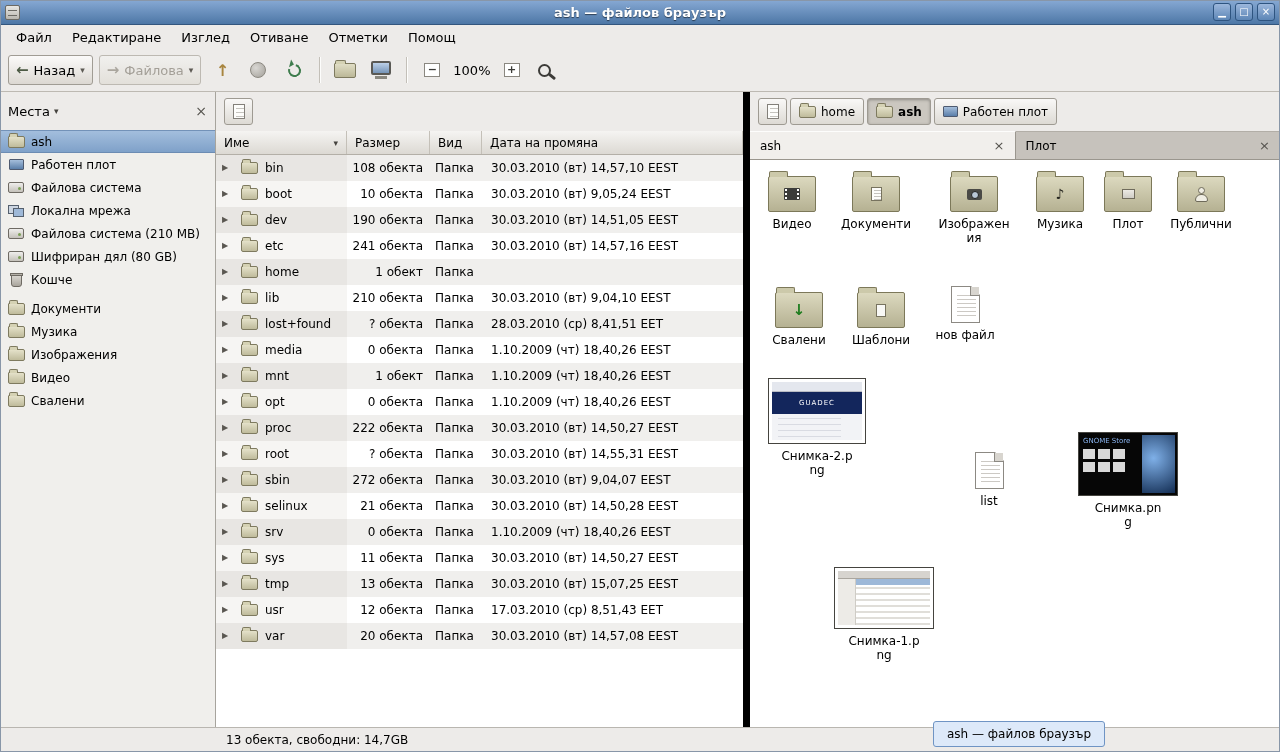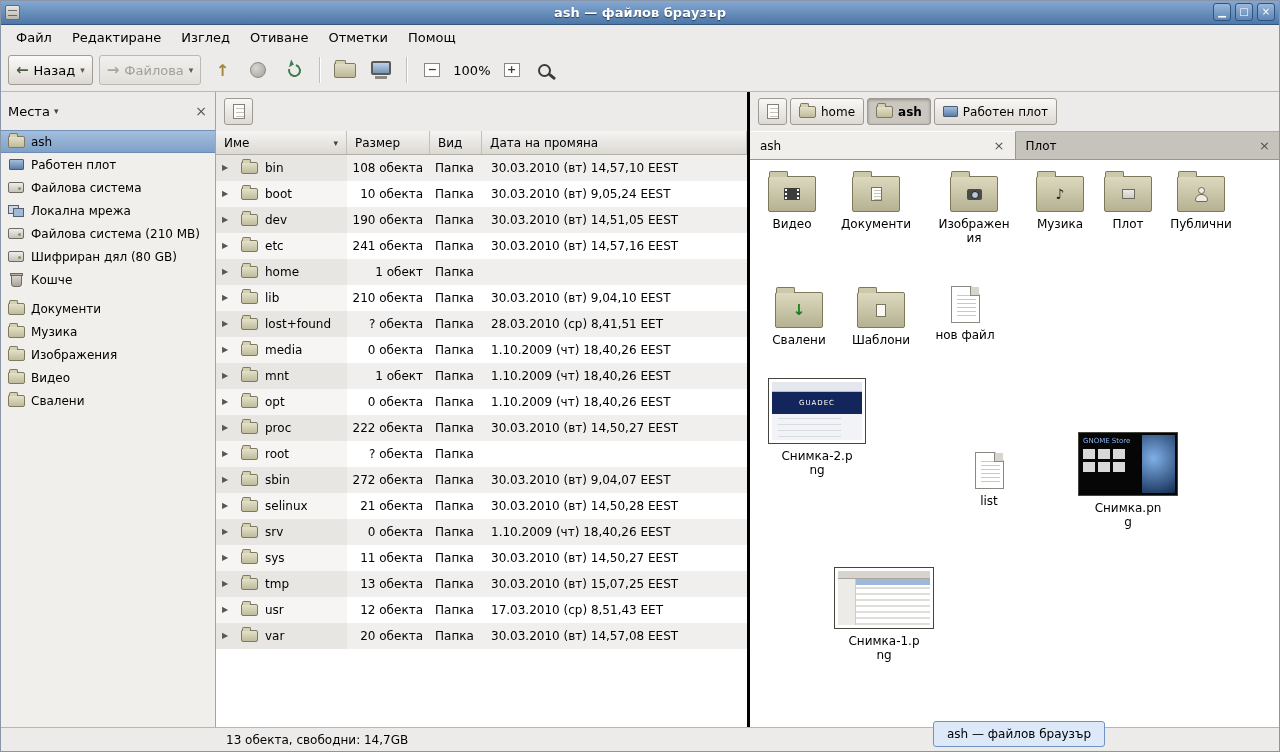--- a/index.html
+++ b/index.html
@@ -93,21 +93,21 @@
                        border:1px solid #55606e; background:#9fb9d8; }
   .ic-trash { width:11px; height:12px; background:linear-gradient(#d9d6d0,#a8a49c); border:1px solid #6e6a63;
               border-radius:1px 1px 3px 3px; position:relative; margin-top:2px; }
   .ic-trash::before { content:""; position:absolute; top:-3px; left:-2px; right:-2px; height:1px;
                       background:#b5b1a9; border:1px solid #6e6a63; }
   .ic-sheet { width:12px; height:15px; background:#fdfdfb; border:1px solid #83807a;
               background-image:repeating-linear-gradient(#c5c3be 0 1px, transparent 1px 4px);
               background-size:8px 100%; background-position:2px 3px; background-repeat:no-repeat; }
 
   
-  .list-pane { width:534px; border-right:3px solid #000000; display:flex; flex-direction:column; background:#fff; }
+  .list-pane { width:534px; border-right:7px solid #000000; display:flex; flex-direction:column; background:#fff; }
   .pane-top { height:39px; background:#edebe9; display:flex; align-items:center; padding:0 8px; gap:3px; }
   .pbtn { height:27px; display:flex; align-items:center; gap:5px; padding:0 8px; border:1px solid #9e9a92;
           border-radius:3px; background:linear-gradient(#f9f8f7,#dddad4); font-size:12px; }
   .pbtn.iconly { width:29px; justify-content:center; padding:0; }
   .pbtn.active { background:#cbc7c0; box-shadow:inset 0 1px 3px rgba(0,0,0,.3); font-weight:bold; }
   .lheader { display:grid; grid-template-columns:131px 83px 52px 1fr; border-bottom:1px solid #b3afa7; height:24px; }
   .hcell { background:linear-gradient(#f5f4f2,#dcd9d3); border-right:1px solid #c4c0b8; line-height:22px;
            padding:0 8px; font-size:12px; display:flex; align-items:center; }
   .hcell .sort { margin-left:auto; font-size:9px; color:#44423e; }
   .lbody { flex:1; overflow:hidden; background:#fff; }
@@ -479,20 +479,21 @@
         <div class="c date">30.03.2010 (вт) 14,50,27 EEST</div>
       </div>
       <div class="lrow">
         <div class="c name">
             <span class="exp">▶</span>
             <span class="ic-folder"></span>
             <span class="nm">root</span>
           </div>
         <div class="c size">? обекта</div>
         <div class="c type">Папка</div>
+        <div class="c date">30.03.2010 (вт) 14,55,31 EEST</div>
       </div>
       <div class="lrow">
         <div class="c name">
             <span class="exp">▶</span>
             <span class="ic-folder"></span>
             <span class="nm">sbin</span>
           </div>
         <div class="c size">272 обекта</div>
         <div class="c type">Папка</div>
         <div class="c date">30.03.2010 (вт)  9,04,07 EEST</div>

